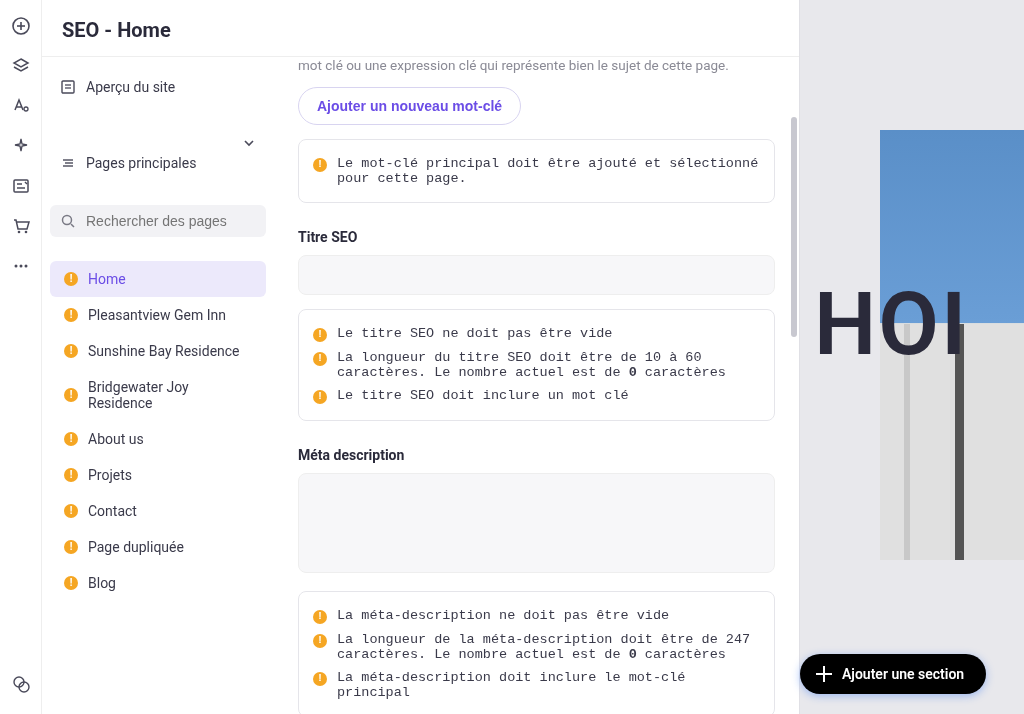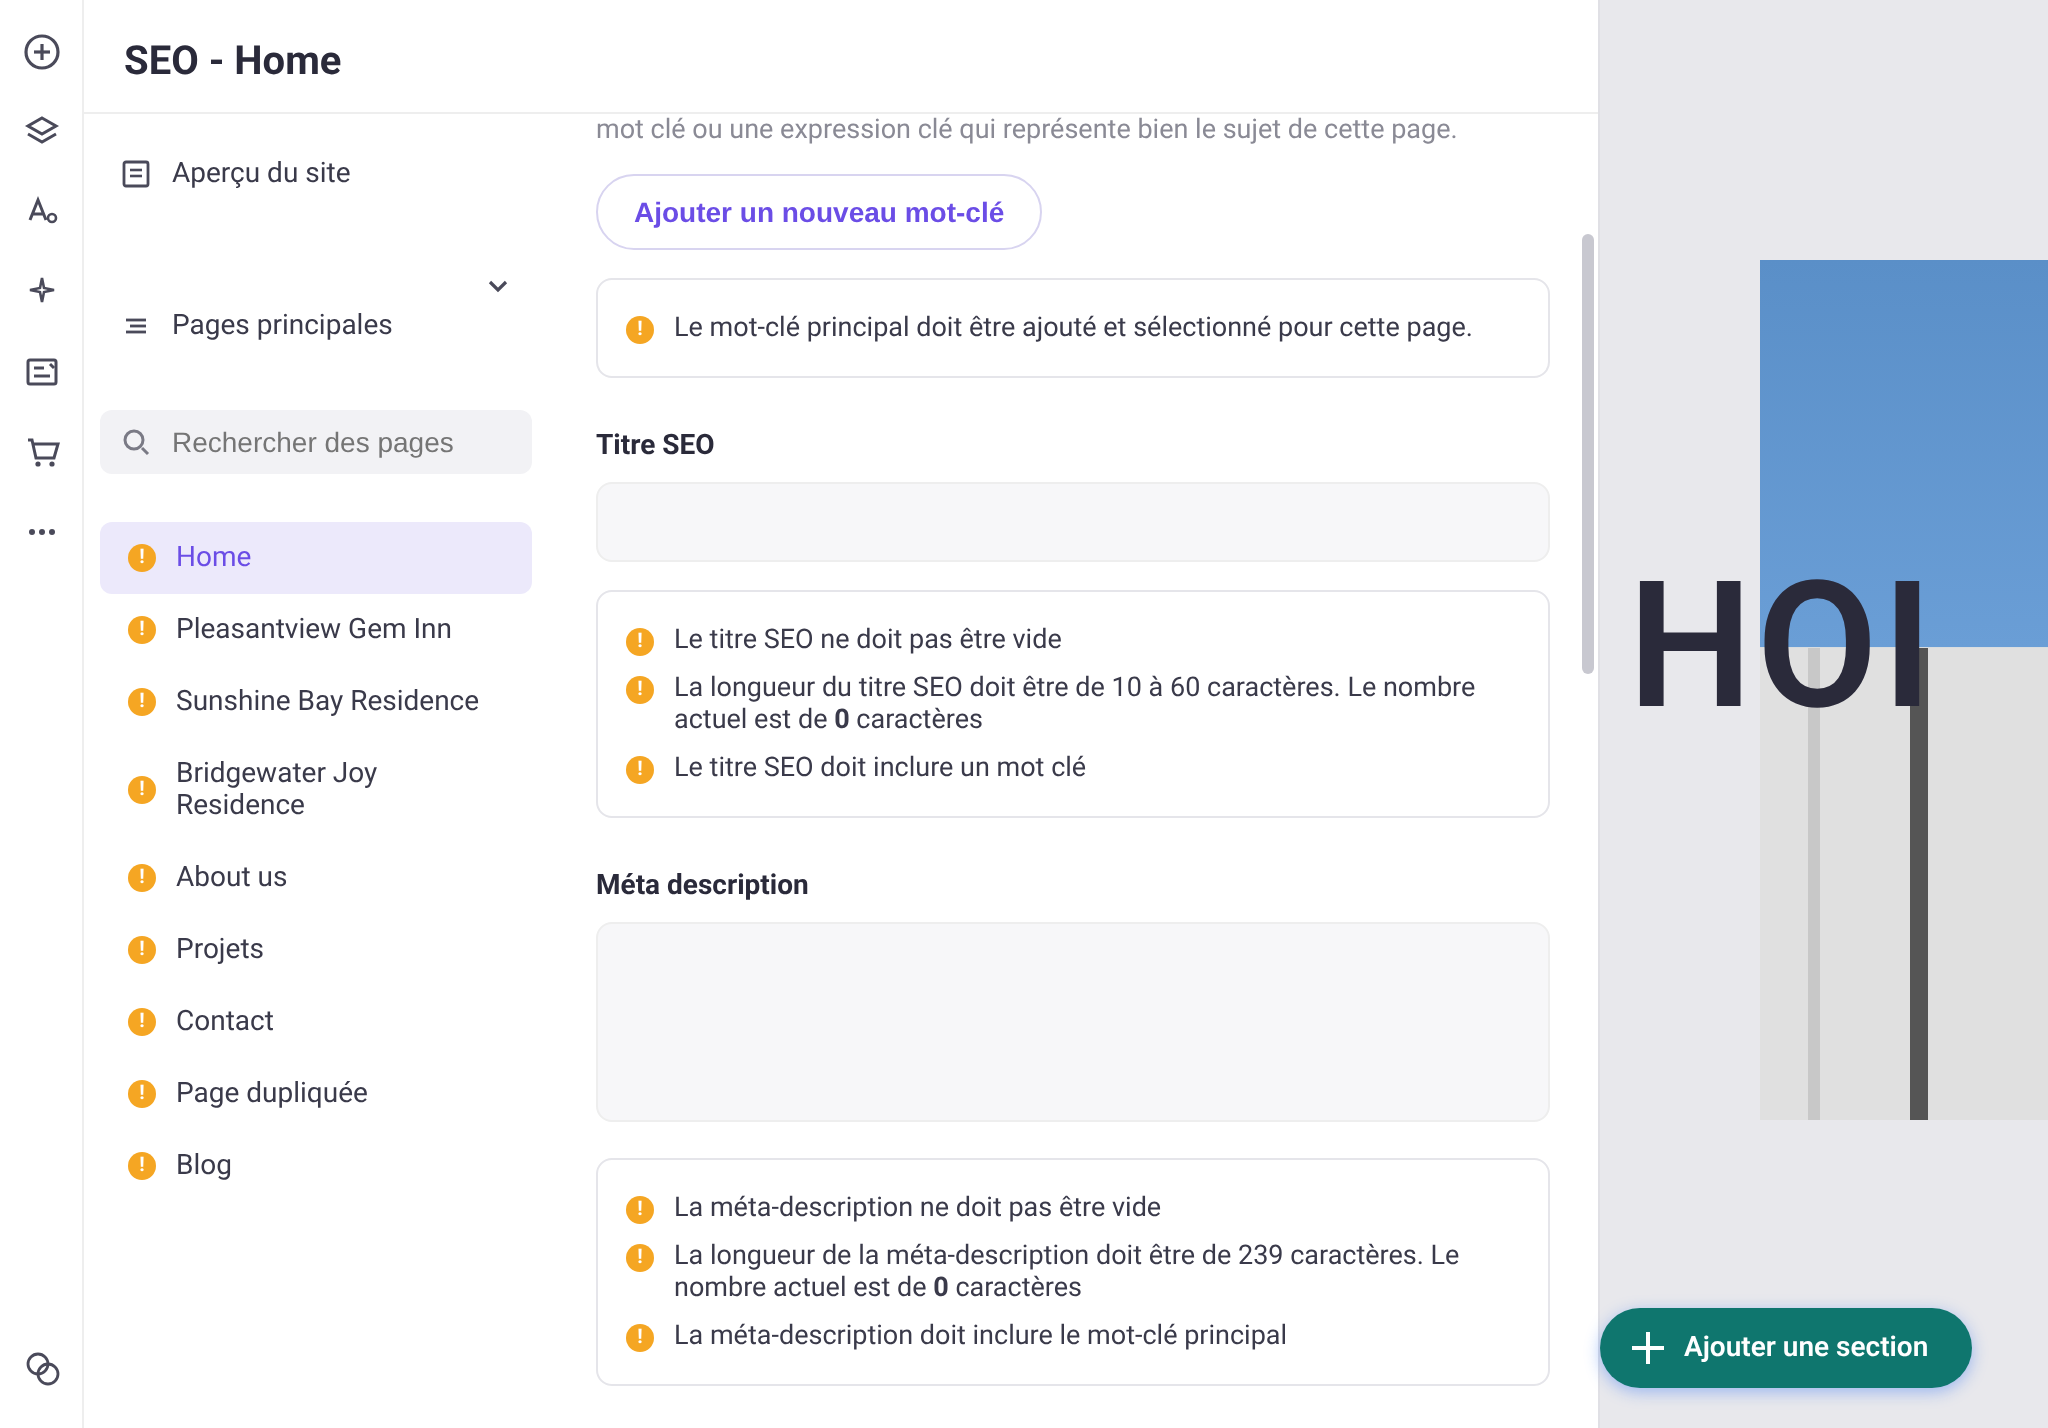--- a/index.html
+++ b/index.html
@@ -30,36 +30,36 @@
 .dot::after { content: "!"; color: #fff; font-size: 10px; font-weight: 700; position: absolute; left: 50%; top: 50%; transform: translate(-50%, -52%); }
 
 .content { flex: 1; position: relative; overflow: hidden; }
 .content-scroll { position: absolute; inset: 0; overflow-y: auto; padding: 0 24px 30px 24px; }
 .fake-scrollbar { position: absolute; right: 2px; top: 60px; width: 6px; height: 220px; background: #c8c8d0; border-radius: 3px; }
 
 .intro { color: #8a8a95; font-size: 13.5px; margin-bottom: 14px; overflow: hidden; white-space: nowrap; }
 
 .pill-btn { display: inline-block; padding: 10px 18px; border: 1px solid #d8d4f0; border-radius: 999px; color: #6b4de6; font-size: 14px; font-weight: 600; background: #fff; cursor: pointer; }
 
-.warn-box { border: 1px solid #e5e5ea; border-radius: 8px; padding: 12px 14px; margin-top: 14px; }
+.warn-box { border: 1px solid #e5e5ea; border-radius: 8px; padding: 12px 14px; margin-top: 14px; font-family: Liberation Mono, monospace; }
 .warn-line { display: flex; align-items: flex-start; gap: 10px; padding: 4px 0; font-size: 13.5px; color: #3a3a4a; }
 .warn-line .dot { margin-top: 2px; }
 .warn-line b { font-weight: 700; }
 
 .section-label { font-size: 14px; font-weight: 700; color: #2a2a3a; margin-top: 26px; margin-bottom: 10px; }
 .field { width: 100%; border: 1px solid #eee; background: #f7f7f9; border-radius: 8px; }
 .field.single { height: 40px; }
 .field.multi { height: 100px; resize: none; }
 
 .preview { position: absolute; left: 800px; top: 0; width: 224px; height: 100%; background: #e8e8ec; overflow: hidden; }
 .preview-photo { position: absolute; left: 80px; top: 130px; width: 300px; height: 430px; background: linear-gradient(to bottom, #5a8fc8 0%, #6a9ed6 45%, #d8dde0 45%, #cfd4d6 100%); }
 .preview-photo .building { position: absolute; bottom: 0; left: 0; right: 0; height: 55%; background: linear-gradient(90deg, #e0e0e0 0 8%, #c8c8c8 8% 10%, #e0e0e0 10% 25%, #555 25% 28%, #e0e0e0 28% 50%, #555 50% 53%, #e0e0e0 53% 100%); }
 .preview-title { position: absolute; left: 14px; top: 272px; font-size: 88px; font-weight: 600; color: #2a2a3a; letter-spacing: 2px; white-space: nowrap; }
 
-.add-section-btn { position: absolute; left: 800px; bottom: 20px; background: #0f766e; color: #fff; border-radius: 999px; padding: 12px 22px 12px 16px; font-size: 14px; font-weight: 600; display: flex; align-items: center; gap: 10px; cursor: pointer; box-shadow: 0 2px 8px rgba(42,109,244,0.4); margin-top: 31px; }
+.add-section-btn { position: absolute; left: 800px; bottom: 20px; background: #000000; color: #fff; border-radius: 999px; padding: 12px 22px 12px 16px; font-size: 14px; font-weight: 600; display: flex; align-items: center; gap: 10px; cursor: pointer; box-shadow: 0 2px 8px rgba(42,109,244,0.4); margin-top: 31px; }
 .plus { width: 16px; height: 16px; position: relative; }
 .plus::before, .plus::after { content: ""; position: absolute; background: #fff; }
 .plus::before { left: 7px; top: 0; width: 2px; height: 16px; }
 .plus::after { top: 7px; left: 0; height: 2px; width: 16px; }
 
 svg { display: block; }
 </style>
 </head>
 <body>
 
@@ -239,21 +239,21 @@
         <textarea class="field multi" style=""></textarea>
 
         <div class="warn-box">
           <div class="warn-line">
             <span class="dot"></span>
             <span>La méta-description ne doit pas être vide</span>
           </div>
           <div class="warn-line">
             <span class="dot"></span>
             <span>
-              <span>La longueur de la méta-description doit être de 239 caractères. Le nombre actuel est de </span><b>0</b><span> caractères</span>
+              <span>La longueur de la méta-description doit être de 247 caractères. Le nombre actuel est de </span><b>0</b><span> caractères</span>
             </span>
           </div>
           <div class="warn-line">
             <span class="dot"></span>
             <span>La méta-description doit inclure le mot-clé principal</span>
           </div>
         </div>
       </div>
       <div class="fake-scrollbar"></div>
     </div>

